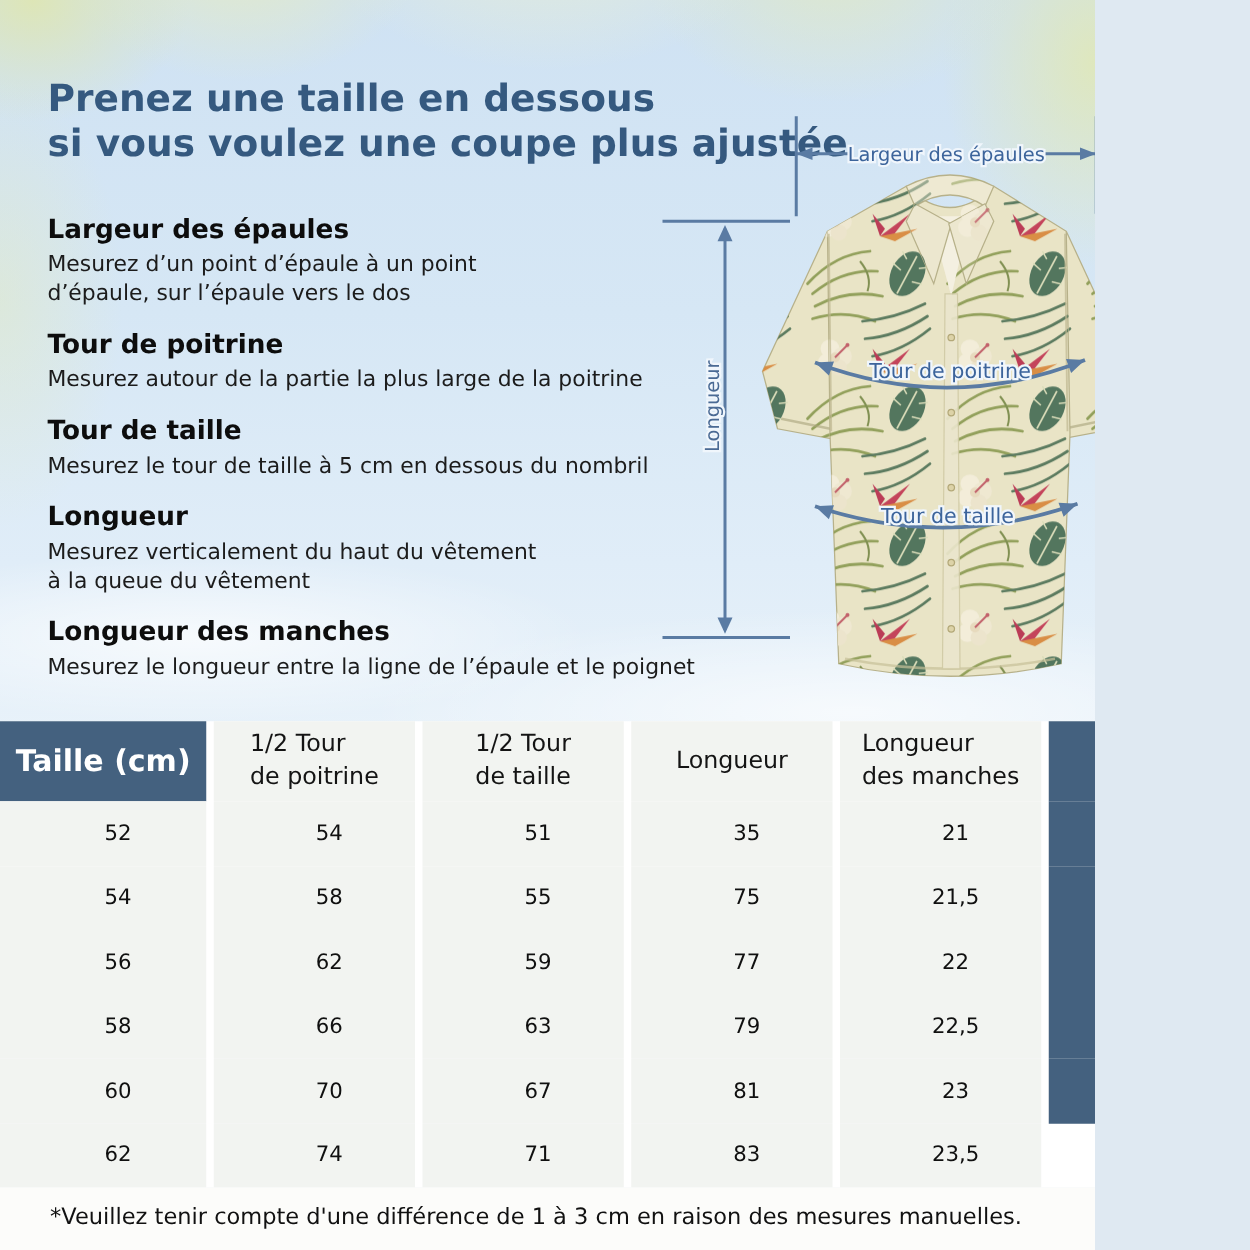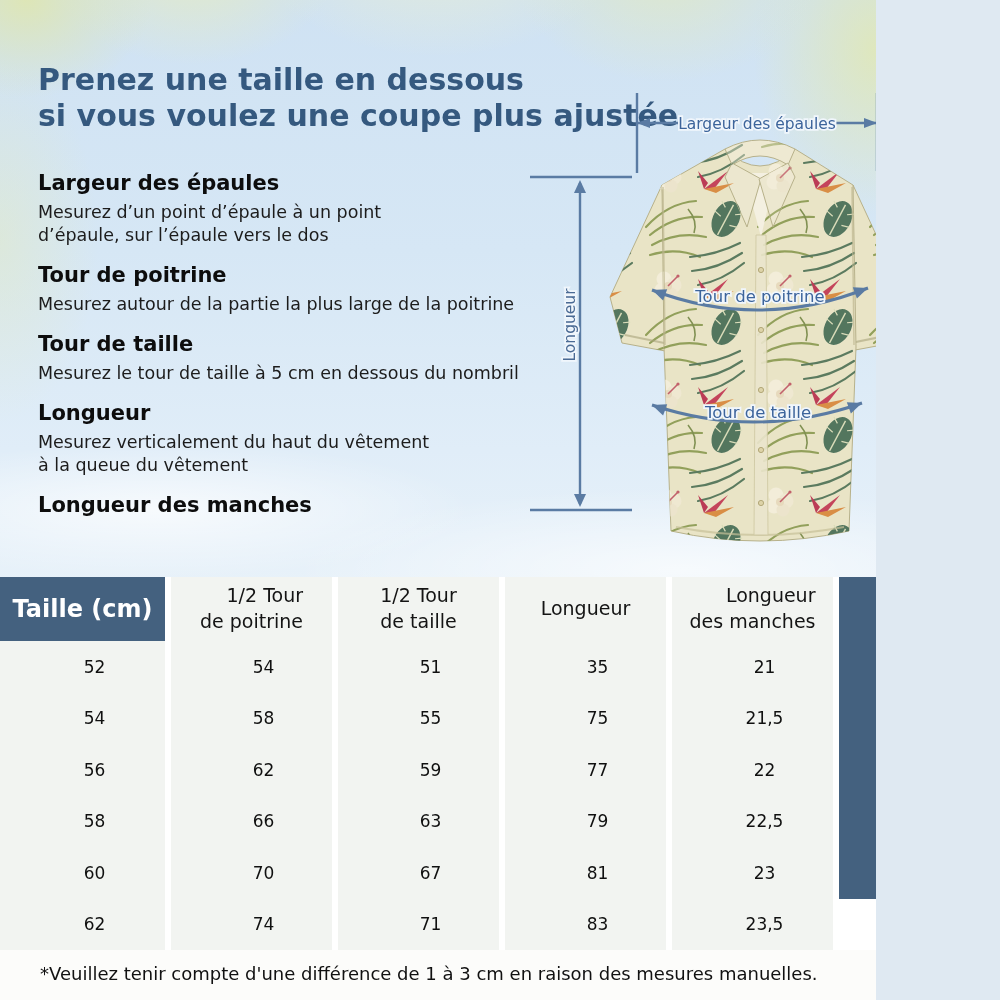--- a/index.html
+++ b/index.html
@@ -32,21 +32,21 @@
   .mline{stroke:#5a7ba3;stroke-width:2.4;fill:none;}
   .mthick{stroke:#5a7ba3;stroke-width:3;fill:none;}
   .mfill{fill:#5a7ba3;}
   .mlabel{fill:#3c649b;stroke:#f0f6fc;stroke-width:3.5px;paint-order:stroke;font-size:16.5px;}
   .mlabel.small{font-size:15.5px;}
   .tbl{
     position:absolute;left:0;top:577px;width:1000px;background:#ffffff;
     display:grid;grid-template-columns:165px repeat(5,1fr);
     grid-template-rows:64px repeat(6,51.5px);column-gap:6px;row-gap:0;
   }
-  .c{display:flex;align-items:center;justify-content:center;text-align:right;}
+  .c{display:flex;align-items:center;justify-content:center;text-align:left;}
   .hc{background:#f2f4f1;font-size:19px;line-height:1.35;color:#141414;white-space:pre-line;}
   .dk{background:#44617f;color:#ffffff;}
   .hc0{font-size:24px;font-weight:bold;white-space:normal;}
   .sz{font-size:22px;font-weight:bold;}
   .v{background:#f2f4f1;font-size:17px;color:#101010;padding-left:24px;}
   .footbar{position:absolute;left:0;top:950px;width:1000px;height:50px;background:#fcfcfa;}
   .footbar p{margin:0;position:absolute;left:40px;top:13px;font-size:18px;color:#111111;}
 </style>
 </head>
 <body>
@@ -70,20 +70,21 @@
       <h3>Tour de taille</h3>
       <p>Mesurez le tour de taille à 5 cm en dessous du nombril</p>
     </div>
     <div class="gsec">
       <h3>Longueur</h3>
       <p>Mesurez verticalement du haut du vêtement
 à la queue du vêtement</p>
     </div>
     <div class="gsec">
       <h3>Longueur des manches</h3>
+      <p>Mesurez le longueur entre la ligne de l’épaule et le poignet</p>
     </div>
   </div>
 
   <svg class="diagram" width="472" height="500" viewBox="0 0 472 500">
     <defs>
       <pattern id="trop" width="112" height="108" patternUnits="userSpaceOnUse">
         <g stroke="#8d9c55" stroke-width="2.2" fill="none" stroke-linecap="round">
           <path d="M6,34 Q28,10 56,8"></path>
           <path d="M10,42 Q34,22 62,24"></path>
           <path d="M12,52 Q38,38 66,44"></path>

